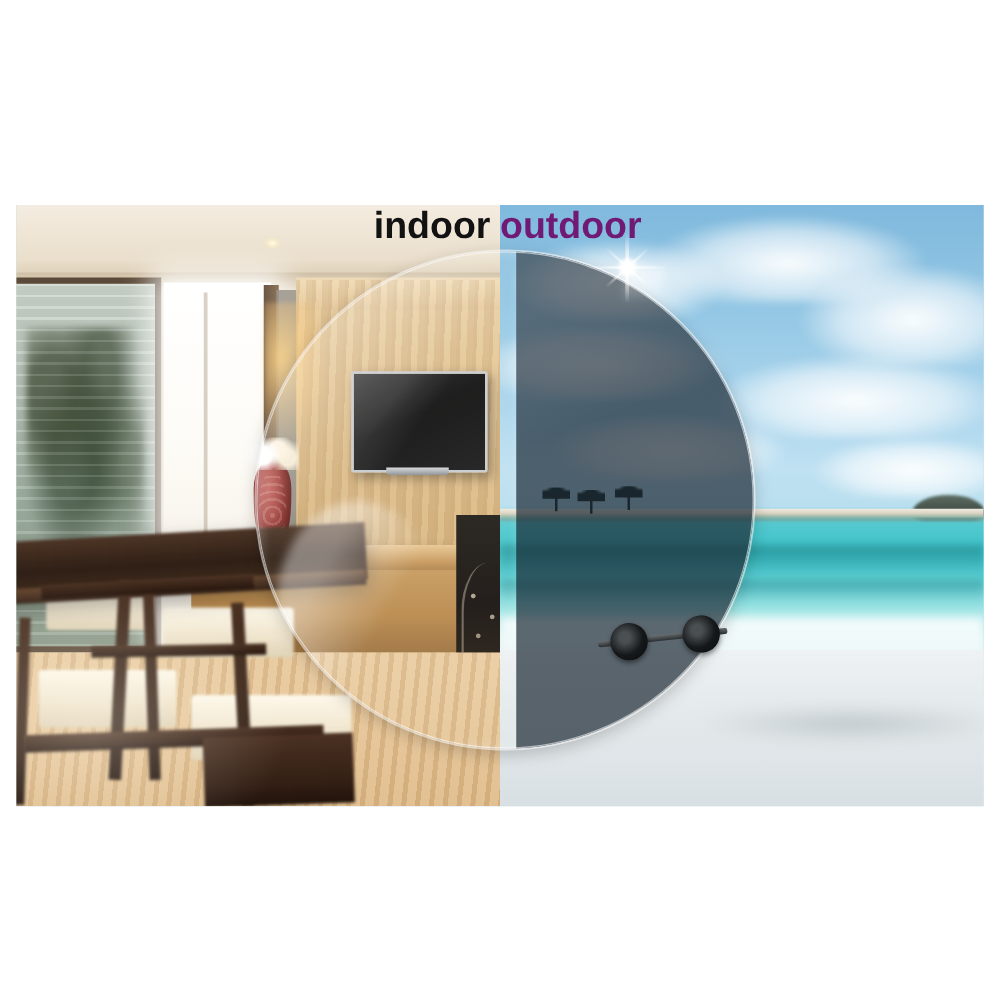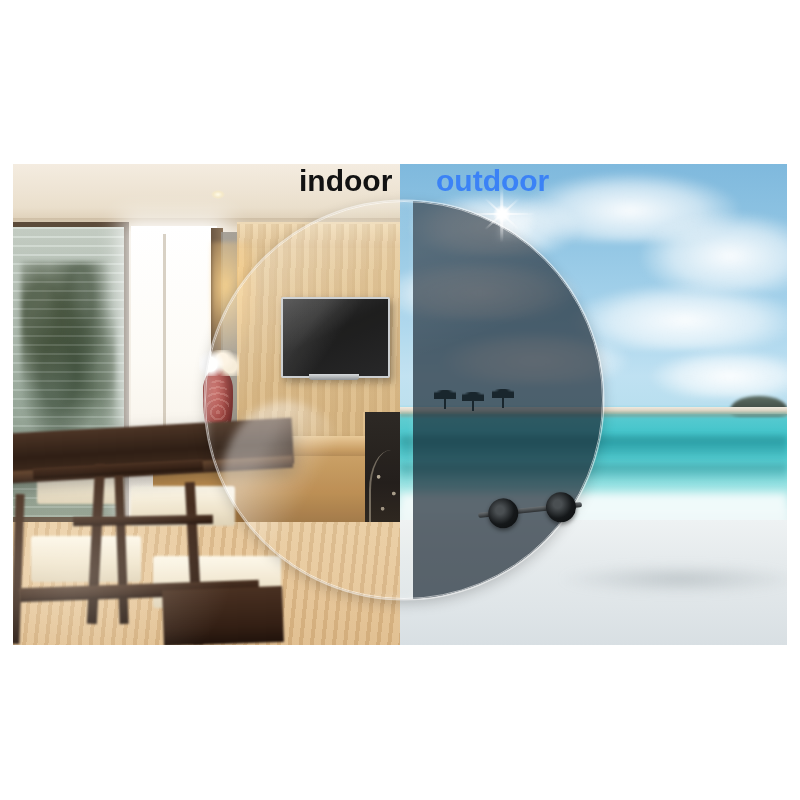--- a/index.html
+++ b/index.html
@@ -482,21 +482,21 @@
   .label-indoor, .label-outdoor{
     position:absolute;
     top:166px;
     font-size:30px;
     font-weight:700;
     font-family:"Liberation Sans", sans-serif;
     line-height:1;
     white-space:nowrap;
   }
   .label-indoor{ left:287px; color:#121212;margin-left:12px; }
-  .label-outdoor{ left:436px; color:#3b82f6; }
+  .label-outdoor{ left:400px; color:#701a75; }
 
   
   .caption{
     position:absolute;
     left:0; right:0;
     top:662px;
     text-align:center;
     color:#0d0d0d;
     font-size:28px;
     font-weight:700;

